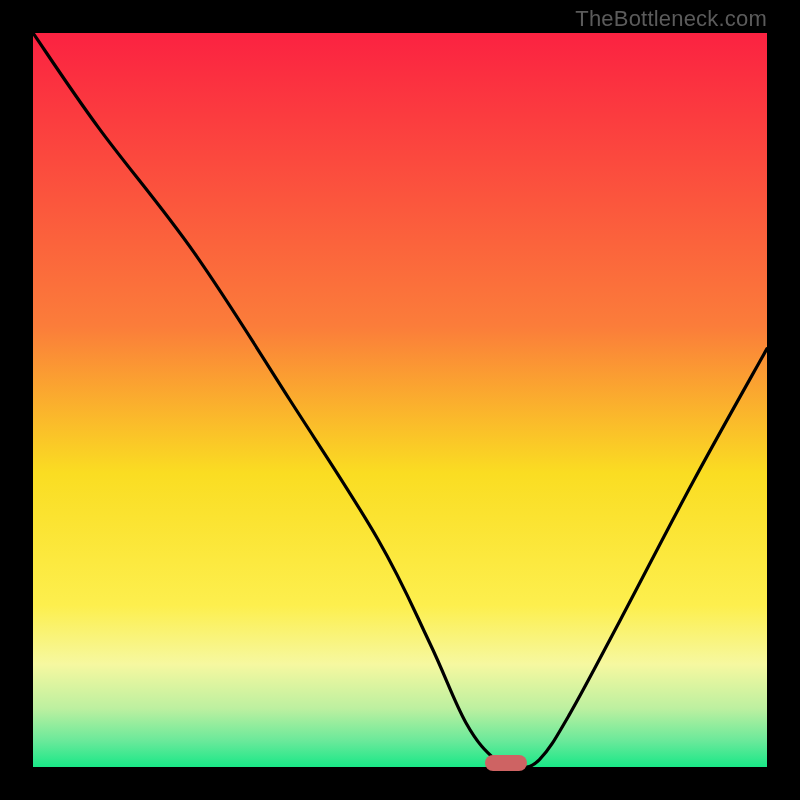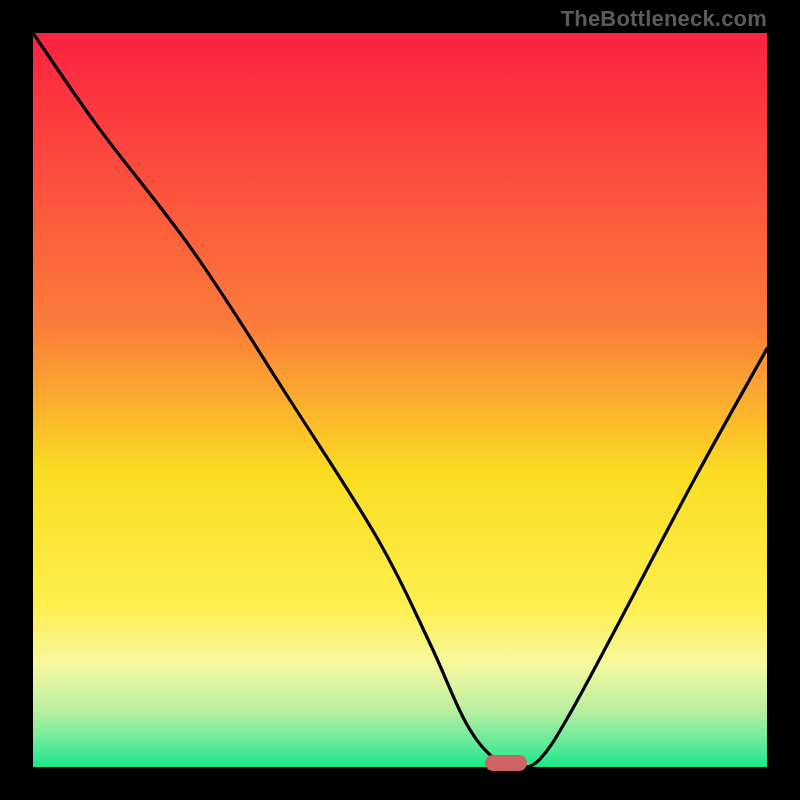--- a/index.html
+++ b/index.html
@@ -24,21 +24,21 @@
     left: 33px;
     width: 734px;
     height: 734px;
   }
   .watermark {
     position: absolute;
     top: 6px;
     right: 33px;
     font-family: Arial, Helvetica, sans-serif;
     font-size: 22px;
-    font-weight: 700;
+    font-weight: 400;
     color: #5b5b5b;
     letter-spacing: 0.2px;
   }
   .marker {
     position: absolute;
     width: 42px;
     height: 16px;
     border-radius: 9px;
     background: #ce6363;
   }

